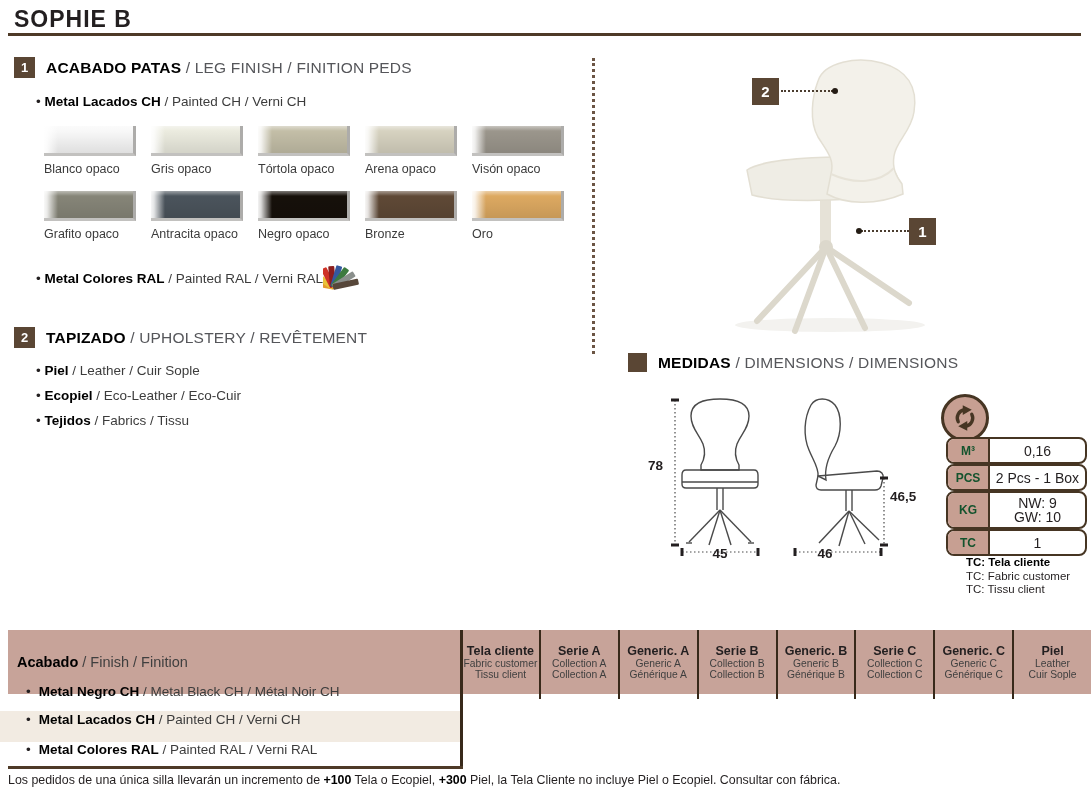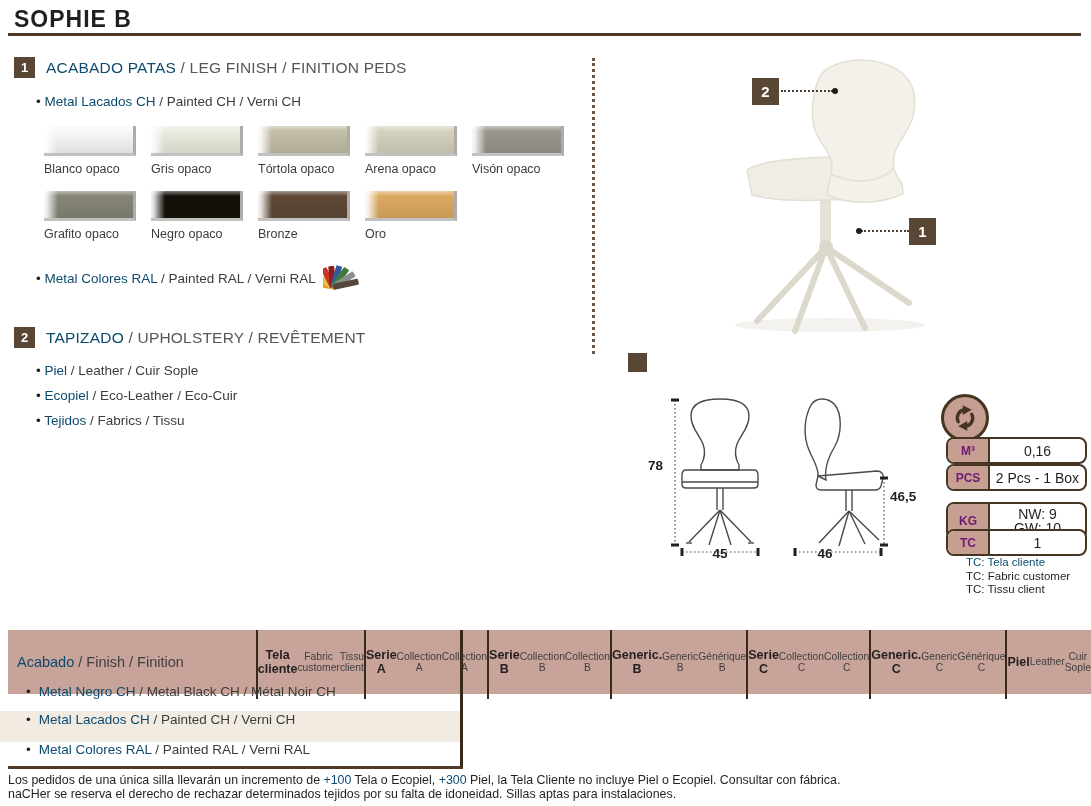--- a/index.html
+++ b/index.html
@@ -9,21 +9,21 @@
   
   .title{position:absolute;left:14px;top:6px;font-size:23px;font-weight:bold;letter-spacing:1px;color:#231f20;}
   .title-rule{position:absolute;left:8px;top:33px;width:1073px;height:3px;background:#4e3a27;}
 
   
   .sec-head{position:absolute;display:flex;align-items:center;gap:11px;}
   .num-box{width:21px;height:21px;background:#5a4634;color:#fff;font-weight:bold;font-size:13px;
            display:flex;align-items:center;justify-content:center;}
   .plain-box{width:19px;height:19px;background:#5a4634;}
   .sec-title{font-size:15.5px;letter-spacing:.2px;}
-  .b{font-weight:normal;color:#0c4a6e;}
+  .b{font-weight:bold;color:#000000;}
   .g{color:#55565a;}
 
   
   .bullet{position:absolute;font-size:13.5px;color:#3c3c3c;}
   .bullet::before{content:"•  ";color:#231f20;}
 
   
   .swatch-grid{position:absolute;left:44px;top:126px;display:grid;
                grid-template-columns:repeat(5,92px);column-gap:15px;row-gap:15px;}
   .patch{width:89px;height:27px;border-right:3px solid #adacaa;border-bottom:3px solid #c2c1bf;
@@ -43,29 +43,29 @@
   
   .dim-num{position:absolute;font-size:13.5px;font-weight:bold;color:#231f20;}
   .center{text-align:center;}
 
   
   .rot-icon{position:absolute;left:941px;top:394px;width:42px;height:42px;border-radius:50%;
             background:#c79f92;border:3px solid #463523;display:flex;align-items:center;justify-content:center;}
   .spec-row{position:absolute;left:946px;width:137px;border:2px solid #463523;border-radius:8px;
             background:#fff;display:flex;overflow:hidden;}
   .spec-row .sl{width:40px;background:#c79f92;border-right:2px solid #463523;display:flex;
-                align-items:center;justify-content:center;font-weight:bold;font-size:12px;color:#701a75;}
+                align-items:center;justify-content:center;font-weight:bold;font-size:12px;color:#14532d;}
   .spec-row .sv{flex:1;display:flex;flex-direction:column;align-items:center;justify-content:center;
                 font-size:14px;color:#231f20;line-height:14px;}
   .legend{position:absolute;left:966px;top:556px;font-size:11.5px;color:#231f20;line-height:13.5px;}
 
   
   .ft-header{position:absolute;left:8px;top:630px;width:1083px;height:64px;background:#c7a399;display:flex;}
   .ft-c0{width:452px;display:flex;align-items:center;padding-left:9px;font-size:14.5px;box-sizing:border-box;}
-  .ft-col{flex:1;border-left:2px solid #38291a;display:flex;flex-direction:row;align-items:center;
+  .ft-col{flex:1;border-left:2px solid #38291a;display:flex;flex-direction:column;align-items:center;
           justify-content:center;text-align:center;position:relative;}
   .ft-col::after{content:"";position:absolute;left:-2px;bottom:-5px;width:2px;height:5px;background:#38291a;}
   .ft-col .h1{font-weight:bold;font-size:12.5px;color:#231f20;line-height:14px;}
   .ft-col .h2{font-size:10.3px;color:#3f3f3f;line-height:11.5px;}
   .hl-band{position:absolute;left:0;top:711px;width:461px;height:31px;background:#f2ebe2;}
   .ft-row{position:absolute;left:8px;width:1075px;height:30px;display:flex;
           padding-left:18px;font-size:13.5px;color:#3c3c3c;box-sizing:border-box;}
   .ft-row::before{content:"•";color:#231f20;margin-right:8px;}
   .ft-vline{position:absolute;left:460px;top:630px;width:3px;height:139px;background:#38291a;}
   .ft-bottomrule{position:absolute;left:8px;top:766px;width:455px;height:3px;background:#4e3a27;}
@@ -114,20 +114,24 @@
       </div>
     <div>
         <div class="patch" style="background-color: rgb(155, 150, 140);"></div>
         <div class="sw-lbl">Visón opaco</div>
       </div>
     <div>
         <div class="patch" style="background-color: rgb(134, 133, 120);"></div>
         <div class="sw-lbl">Grafito opaco</div>
       </div>
     <div>
+        <div class="patch" style="background-color: rgb(75, 84, 92);"></div>
+        <div class="sw-lbl">Antracita opaco</div>
+      </div>
+    <div>
         <div class="patch" style="background-color: rgb(22, 16, 10);"></div>
         <div class="sw-lbl">Negro opaco</div>
       </div>
     <div>
         <div class="patch" style="background-color: rgb(95, 73, 54);"></div>
         <div class="sw-lbl">Bronze</div>
       </div>
     <div>
         <div class="patch" style="background-color: rgb(221, 169, 97);"></div>
         <div class="sw-lbl">Oro</div>
@@ -186,20 +190,23 @@
   <div class="callout" style="left:752px;top:78px;">2</div>
   <div class="leader" style="left:781px;top:90px;width:52px;"></div>
   <div class="leader-dot" style="left:832px;top:88px;"></div>
 
   <div class="callout" style="left:909px;top:218px;">1</div>
   <div class="leader" style="left:861px;top:230px;width:48px;"></div>
   <div class="leader-dot" style="left:856px;top:228px;"></div>
 
   <div class="sec-head" style="left:628px;top:353px;">
     <div class="plain-box"></div>
+    <div class="sec-title">
+      <span class="b">MEDIDAS</span><span class="g"> / DIMENSIONS / DIMENSIONS</span>
+    </div>
   </div>
 
   <svg class="abs" style="left:645px;top:392px;" width="300" height="172" viewBox="0 0 300 172">
     <g fill="none" stroke="#4a4a4a" stroke-width="1.4">
 
       <path d="M46,24 C46,11 58,7 75,7 C92,7 104,11 104,24 C104,36 96,42 92,52 C89,60 90,66 94,73 L94,78 L56,78 L56,73 C60,66 61,60 58,52 C54,42 46,36 46,24 Z"></path>
       <path d="M41,78 L109,78 C112,78 113,80 113,83 L113,92 C113,95 112,96 109,96 L41,96 C38,96 37,95 37,92 L37,83 C37,80 38,78 41,78 Z"></path>
       <line x1="37" y1="90" x2="113" y2="90"></line>
       <line x1="72" y1="96" x2="72" y2="118"></line>
         <line x1="78" y1="96" x2="78" y2="118"></line>
@@ -252,21 +259,21 @@
   </div>
 
   <div class="spec-row" style="top:437px;height:23px;">
     <div class="sl">M³</div>
     <div class="sv">0,16</div>
   </div>
   <div class="spec-row" style="top:464px;height:23px;">
     <div class="sl">PCS</div>
     <div class="sv">2 Pcs - 1 Box</div>
   </div>
-  <div class="spec-row" style="top:502px;height:34px;">
+  <div class="spec-row" style="top:491px;height:34px;">
     <div class="sl">KG</div>
     <div class="sv">
       <span>NW: 9</span>
       <span>GW: 10</span>
     </div>
   </div>
   <div class="spec-row" style="top:529px;height:23px;">
     <div class="sl">TC</div>
     <div class="sv">1</div>
   </div>
@@ -284,20 +291,25 @@
       <div class="h1">Tela cliente</div>
       <div class="h2">Fabric customer</div>
       <div class="h2">Tissu client</div>
     </div>
     <div class="ft-col">
       <div class="h1">Serie A</div>
       <div class="h2">Collection A</div>
       <div class="h2">Collection A</div>
     </div>
     <div class="ft-col">
+      <div class="h1">Generic. A</div>
+      <div class="h2">Generic A</div>
+      <div class="h2">Générique A</div>
+    </div>
+    <div class="ft-col">
       <div class="h1">Serie B</div>
       <div class="h2">Collection B</div>
       <div class="h2">Collection B</div>
     </div>
     <div class="ft-col">
       <div class="h1">Generic. B</div>
       <div class="h2">Generic B</div>
       <div class="h2">Générique B</div>
     </div>
     <div class="ft-col">
@@ -328,15 +340,14 @@
   <div class="ft-row" style="top:742px;">
     <span><span class="b">Metal Colores RAL</span><span> / Painted RAL / Verni RAL</span></span>
   </div>
 
   <div class="ft-vline"></div>
   <div class="ft-bottomrule"></div>
 
   <div class="foot" style="left:8px;top:773px;">
     <span>Los pedidos de una única silla llevarán un incremento de </span><span class="b">+100</span><span> Tela o Ecopiel, </span><span class="b">+300</span><span> Piel, la Tela Cliente no incluye Piel o Ecopiel. Consultar con fábrica.</span>
   </div>
-  <div class="foot" style="left:8px;top:787px;">naCHer se reserva el derecho de rechazar determinados tejidos por su falta de idoneidad. Sillas aptas para instalaciones.</div>
 
 </div>
 
 </body></html>

